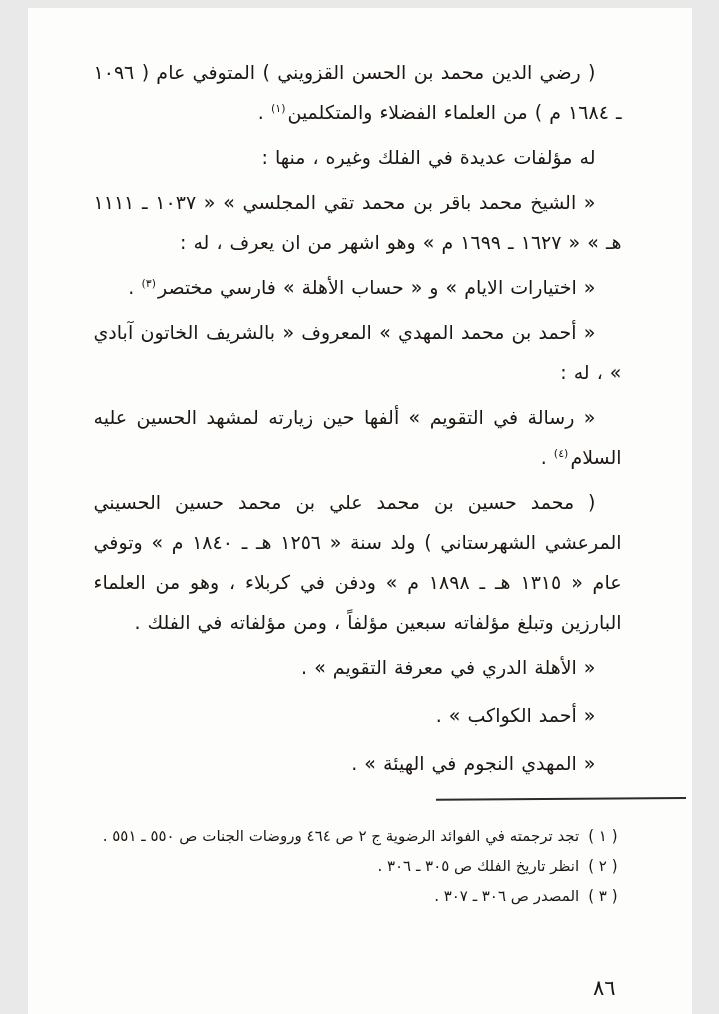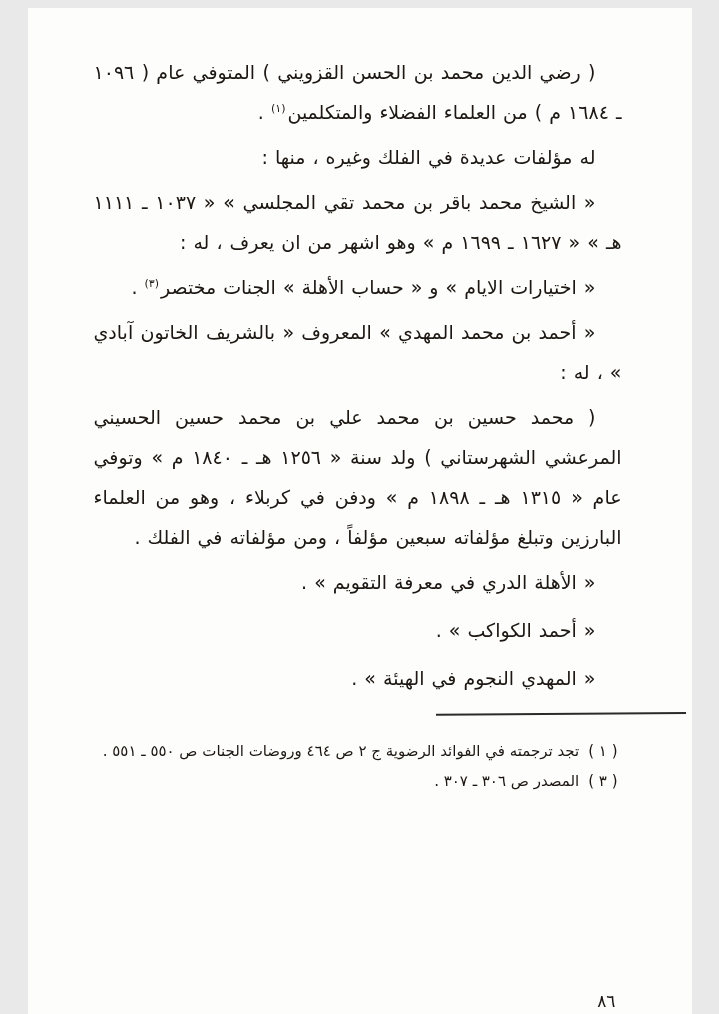--- a/index.html
+++ b/index.html
@@ -45,58 +45,60 @@
   .footnotes{
     padding:22px 74px 0 66px;
     font-size:15px;
     line-height:30px;
     text-align:right;
   }
   .footnote{margin:0;}
   .fn-num{margin-left:9px;}
   .page-number{
     position:absolute;
-    bottom:11px;
+    bottom:22px;
     right:76px;
-    font-size:17px;
+    font-size:21px;
     letter-spacing:1px;
   }
 </style>
 </head>
 <body>
 
 <div class="page">
 
   <main class="text-block">
 
     <p class="para"><span>( رضي الدين محمد بن الحسن القزويني ) المتوفي عام ( ١٠٩٦ ـ ١٦٨٤ م ) من العلماء الفضلاء والمتكلمين</span><sup class="fnref">(١)</sup><span> .</span></p>
 
     <p class="para"><span>له مؤلفات عديدة في الفلك وغيره ، منها :</span></p>
 
 
     <p class="para"><span>« الشيخ محمد باقر بن محمد تقي المجلسي » « ١٠٣٧ ـ ١١١١ هـ » « ١٦٢٧ ـ ١٦٩٩ م » وهو اشهر من ان يعرف ، له :</span></p>
 
-    <p class="para"><span>« اختيارات الايام » و « حساب الأهلة » الجنات مختصر</span><sup class="fnref">(٣)</sup><span> .</span></p>
+    <p class="para"><span>« اختيارات الايام » و « حساب الأهلة » فارسي مختصر</span><sup class="fnref">(٣)</sup><span> .</span></p>
 
     <p class="para"><span>« أحمد بن محمد المهدي » المعروف « بالشريف الخاتون آبادي » ، له :</span></p>
 
+    <p class="para"><span>« رسالة في التقويم » ألفها حين زيارته لمشهد الحسين عليه السلام</span><sup class="fnref">(٤)</sup><span> .</span></p>
 
     <p class="para"><span>( محمد حسين بن محمد علي بن محمد حسين الحسيني المرعشي الشهرستاني ) ولد سنة « ١٢٥٦ هـ ـ ١٨٤٠ م » وتوفي عام « ١٣١٥ هـ ـ ١٨٩٨ م » ودفن في كربلاء ، وهو من العلماء البارزين وتبلغ مؤلفاته سبعين مؤلفاً ، ومن مؤلفاته في الفلك .</span></p>
 
     <p class="para book-title"><span>« الأهلة الدري في معرفة التقويم » .</span></p>
 
     <p class="para book-title"><span>« أحمد الكواكب » .</span></p>
 
     <p class="para book-title"><span>« المهدي النجوم في الهيئة » .</span></p>
 
   </main>
 
   <div class="footnote-sep"></div>
 
   <section class="footnotes">
     <div class="footnote"><span class="fn-num">( ١ )</span><span class="fn-text">تجد ترجمته في الفوائد الرضوية ج ٢ ص ٤٦٤ وروضات الجنات ص ٥٥٠ ـ ٥٥١ .</span></div>
+    <div class="footnote"><span class="fn-num">( ٢ )</span><span class="fn-text">انظر تاريخ الفلك ص ٣٠٥ ـ ٣٠٦ .</span></div>
     <div class="footnote"><span class="fn-num">( ٣ )</span><span class="fn-text">المصدر ص ٣٠٦ ـ ٣٠٧ .</span></div>
 
   </section>
 
   <div class="page-number">٨٦</div>
 
 </div>
 
 </body></html>

